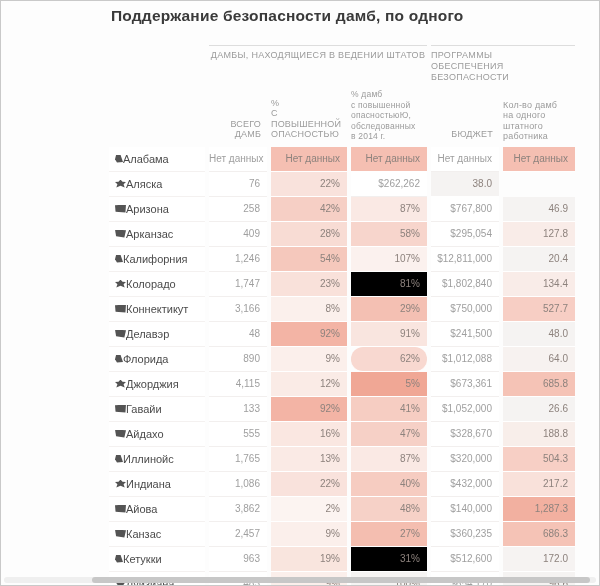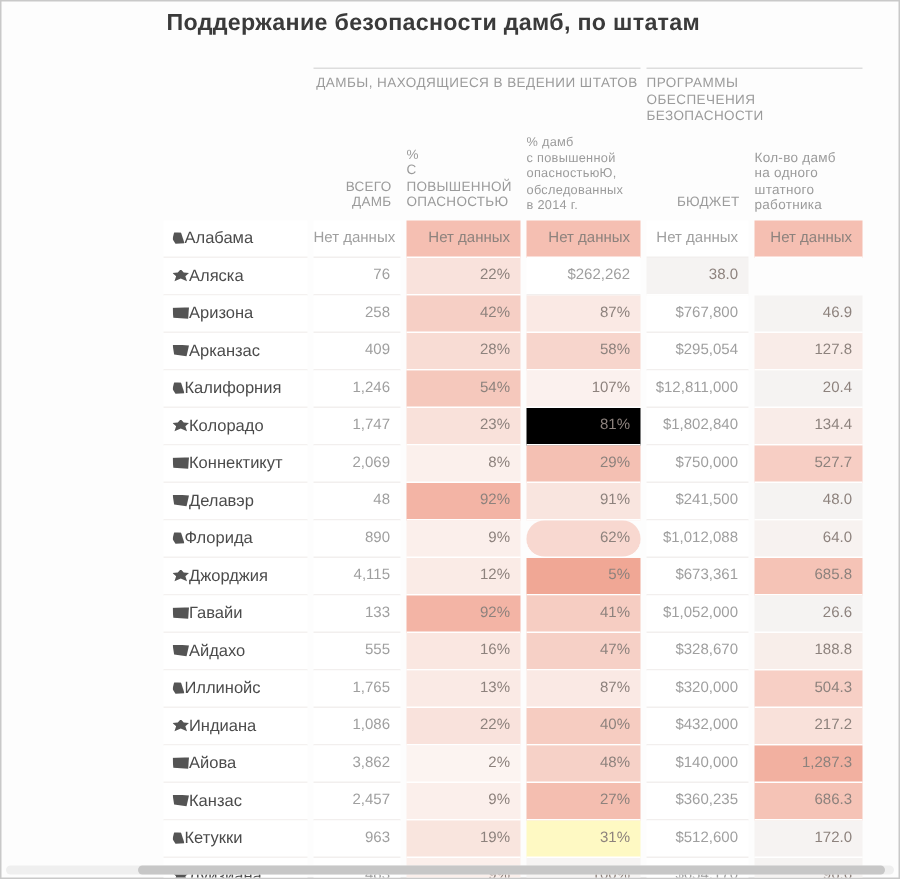--- a/index.html
+++ b/index.html
@@ -55,21 +55,21 @@
   }
   .scrollbar-thumb{
     position:absolute;left:88px;right:6px;top:0;height:6px;
     background:#c7c7c7;border-radius:3px;
   }
 </style>
 </head>
 <body>
 
 <div class="page">
-  <h1 class="title">Поддержание безопасности дамб, по штатам</h1>
+  <h1 class="title">Поддержание безопасности дамб, по одного</h1>
 
   <div class="table-wrap">
 
     <div class="grid thead-groups">
       <div class="group-label g1">ДАМБЫ, НАХОДЯЩИЕСЯ В ВЕДЕНИИ ШТАТОВ</div>
       <div class="group-label g2">ПРОГРАММЫ
 ОБЕСПЕЧЕНИЯ БЕЗОПАСНОСТИ</div>
     </div>
 
     <div class="grid thead-cols">
@@ -153,21 +153,21 @@
           <div class="cell num" style="background: rgb(249, 225, 218);">23%</div>
           <div class="cell num" style="background: #000000;">81%</div>
           <div class="cell num white">$1,802,840</div>
           <div class="cell num" style="background: rgb(249, 236, 232);">134.4</div>
         </div>
         <div class="grid row">
           <div class="cell state-cell">
             <span class="sicon v2"></span>
             <span class="sname">Коннектикут</span>
           </div>
-          <div class="cell num white">2,069</div>
+          <div class="cell num white">3,166</div>
           <div class="cell num" style="background: rgb(251, 240, 236);">8%</div>
           <div class="cell num" style="background: rgb(244, 192, 179);">29%</div>
           <div class="cell num white">$750,000</div>
           <div class="cell num" style="background: rgb(247, 206, 196);">527.7</div>
         </div>
         <div class="grid row">
           <div class="cell state-cell">
             <span class="sicon v3"></span>
             <span class="sname">Делавэр</span>
           </div>
@@ -265,21 +265,21 @@
           <div class="cell num white">$360,235</div>
           <div class="cell num" style="background: rgb(245, 195, 182);">686.3</div>
         </div>
         <div class="grid row">
           <div class="cell state-cell">
             <span class="sicon v0"></span>
             <span class="sname">Кетукки</span>
           </div>
           <div class="cell num white">963</div>
           <div class="cell num" style="background: rgb(249, 229, 222);">19%</div>
-          <div class="cell num" style="background: #fef9c3;">31%</div>
+          <div class="cell num" style="background: #000000;">31%</div>
           <div class="cell num white">$512,600</div>
           <div class="cell num" style="background: rgb(246, 243, 242);">172.0</div>
         </div>
         <div class="grid row">
           <div class="cell state-cell">
             <span class="sicon v1"></span>
             <span class="sname">Луизиана</span>
           </div>
           <div class="cell num white">483</div>
           <div class="cell num" style="background: rgb(251, 239, 235);">9%</div>

